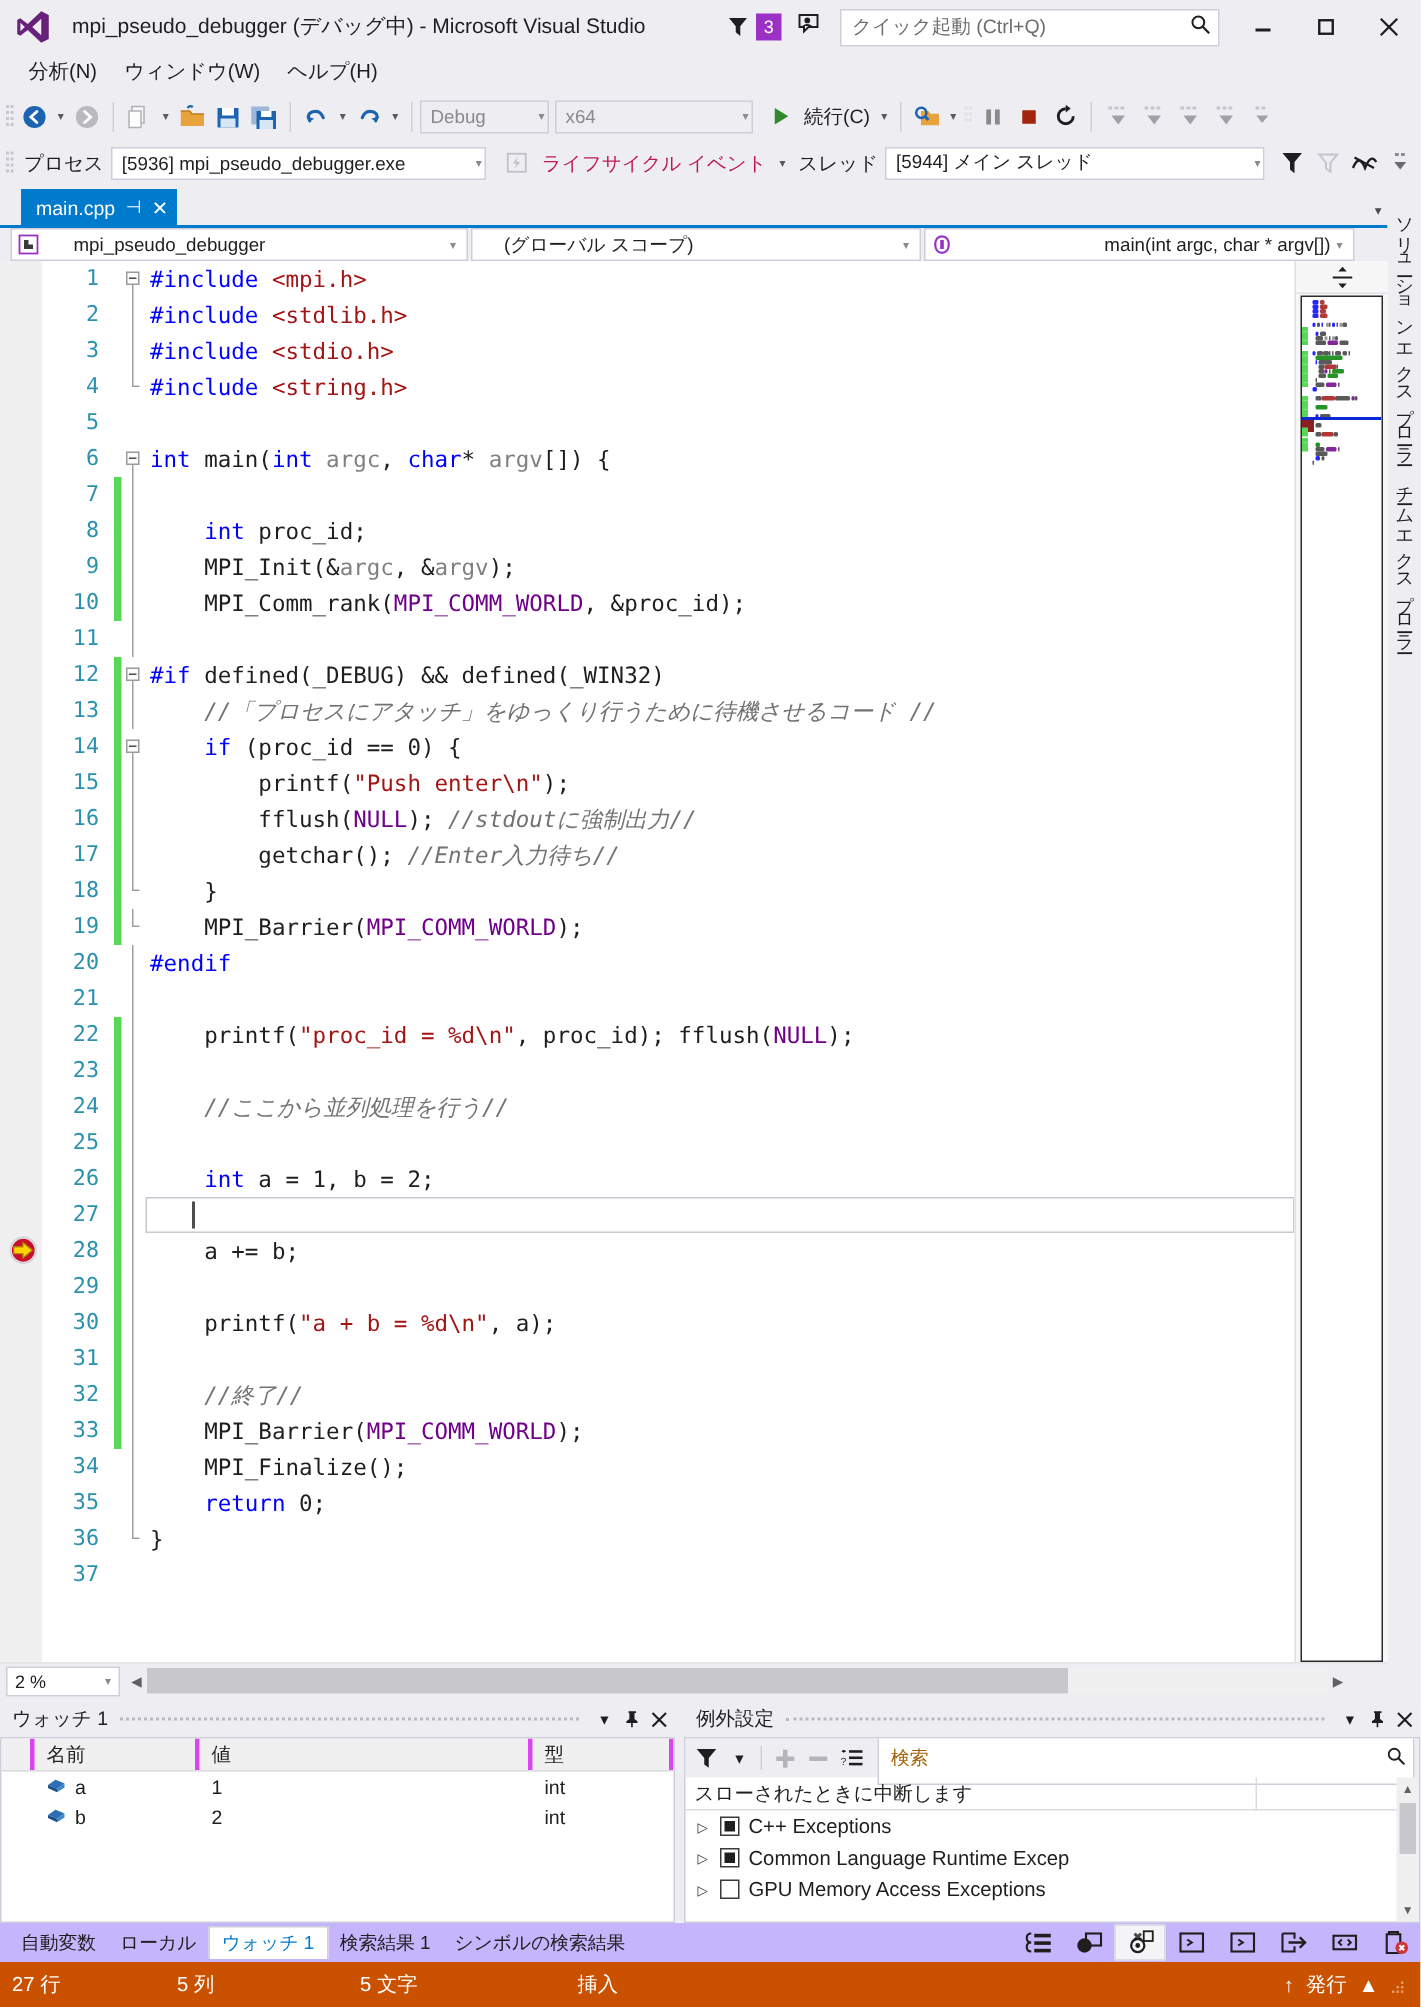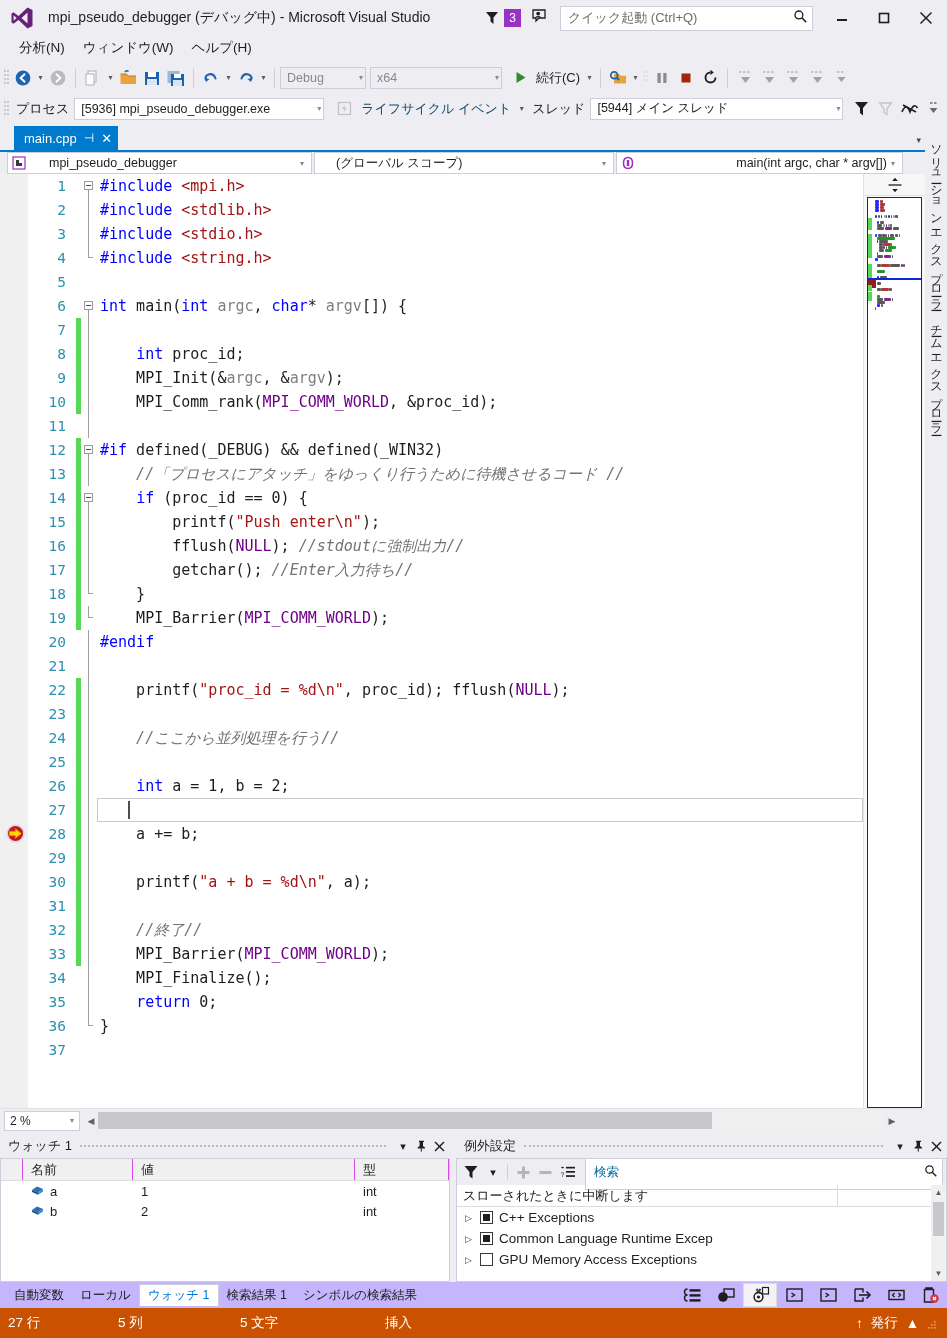--- a/index.html
+++ b/index.html
@@ -55,21 +55,21 @@
   .tb-btn { height:24px; min-width:24px; display:flex; align-items:center; justify-content:center; padding:0 2px; }
   .tb-caret { width:11px; height:22px; display:flex; align-items:center; justify-content:center; font-size:8px; color:#5a5a5a; }
   .tb-label { font-size:13px; color:#1e1e1e; padding:0 4px; white-space:nowrap; }
   .tb-combo {
     height:22px; border:1px solid #ccceda; background:#eeeef2; display:flex; align-items:center;
     padding:0 2px 0 6px; font-size:12.5px; color:#8a8a8a; white-space:nowrap;
   }
   .tb-combo.white { background:#fff; color:#1e1e1e; border:1px solid #ccceda; }
   .tb-combo .cb-caret { margin-left:auto; font-size:8px; color:#8a8a8a; padding-left:6px; }
   .tb-text { font-size:13px; white-space:nowrap; padding:0 5px; }
-  .tb-dis { color:#0c4a6e; }
+  .tb-dis { color:#be185d; }
 
   
   .mainarea { flex:1 1 auto; display:flex; min-height:0; }
   .centercol { flex:1 1 auto; display:flex; flex-direction:column; min-width:0; }
 
   
   .tabstrip { height:26px; flex:0 0 26px; display:flex; align-items:flex-end; background:#eeeef2; padding-left:14px; position:relative; }
   .doctab {
     height:24px; background:#007acc; color:#fff; display:flex; align-items:center;
     padding:0 6px 0 10px; font-size:13px; gap:7px;
@@ -151,31 +151,31 @@
   .panel-left { width:450px; flex:0 0 450px; }
   .panel-right { flex:1 1 auto; margin-left:6px; }
   .panel-title { height:24px; display:flex; align-items:center; padding:0 2px 0 8px; font-size:13px; }
   .pt-label { white-space:nowrap; }
   .pt-dots { flex:1 1 auto; height:1px; margin:0 8px; border-top:2px dotted #b8b8c0; }
   .pt-btn { width:18px; height:18px; display:flex; align-items:center; justify-content:center; font-size:11px; color:#1e1e1e; }
   .panel-body { flex:1 1 auto; background:#fff; border:1px solid #ccceda; overflow:hidden; position:relative; }
 
   
   .wg-head { display:flex; height:22px; background:#f0f0f0; border-bottom:1px solid #dcdce0; font-size:13px; }
-  .wg-h { display:flex; align-items:center; padding-left:8px; border-right:1px solid #d946ef; }
+  .wg-h { display:flex; align-items:center; padding-left:8px; border-right:3px solid #d946ef; }
   .wg-row { display:flex; height:20px; font-size:13px; align-items:center; }
   .wg-c { padding-left:8px; display:flex; align-items:center; gap:6px; overflow:hidden; white-space:nowrap; }
   .wg-gut { width:22px; flex:0 0 22px; }
   .wcol-name { width:110px; flex:0 0 110px; }
   .wcol-val  { width:222px; flex:0 0 222px; }
   .wcol-type { flex:1 1 auto; }
 
   
   .ex-toolbar { height:26px; display:flex; align-items:center; gap:2px; padding:0 3px; background:#eeeef2; }
-  .ex-search { flex:1 1 auto; height:36px; background:#fff; border:1px solid #ccceda; display:flex; align-items:center; padding:0 4px 0 8px; font-size:12.5px; color:#0369a1; margin-left:4px; }
+  .ex-search { flex:1 1 auto; height:36px; background:#fff; border:1px solid #ccceda; display:flex; align-items:center; padding:0 4px 0 8px; font-size:12.5px; color:#a16207; margin-left:4px; }
   .ex-head { display:flex; height:22px; border-bottom:1px solid #dcdce0; font-size:13px; align-items:center; }
   .ex-h1 { flex:1 1 auto; padding-left:6px; border-right:1px solid #dcdce0; height:22px; display:flex; align-items:center; }
   .ex-h2 { width:108px; flex:0 0 108px; border-right:1px solid #dcdce0; height:22px;}
   .ex-row { display:flex; align-items:center; height:21px; font-size:13.5px; gap:6px; padding-left:6px; }
   .ex-tri { width:11px; text-align:center; font-size:9px; color:#3a3a3a; }
   .ex-chk { width:13px; height:13px; border:1px solid #3a3a3a; background:#fff; position:relative; flex:0 0 13px; }
   .ex-chk.filled:after { content:""; position:absolute; left:2px; top:2px; right:2px; bottom:2px; background:#1e1e1e; }
   .ex-vscroll { position:absolute; right:0; top:26px; bottom:0; width:15px; background:#f0f0f0; display:flex; flex-direction:column; align-items:center; }
   .ex-sarrow { height:15px; font-size:8px; color:#606060; display:flex; align-items:center; }
   .ex-sthumb { width:11px; height:34px; background:#c8c8cc; margin:2px 0; }

